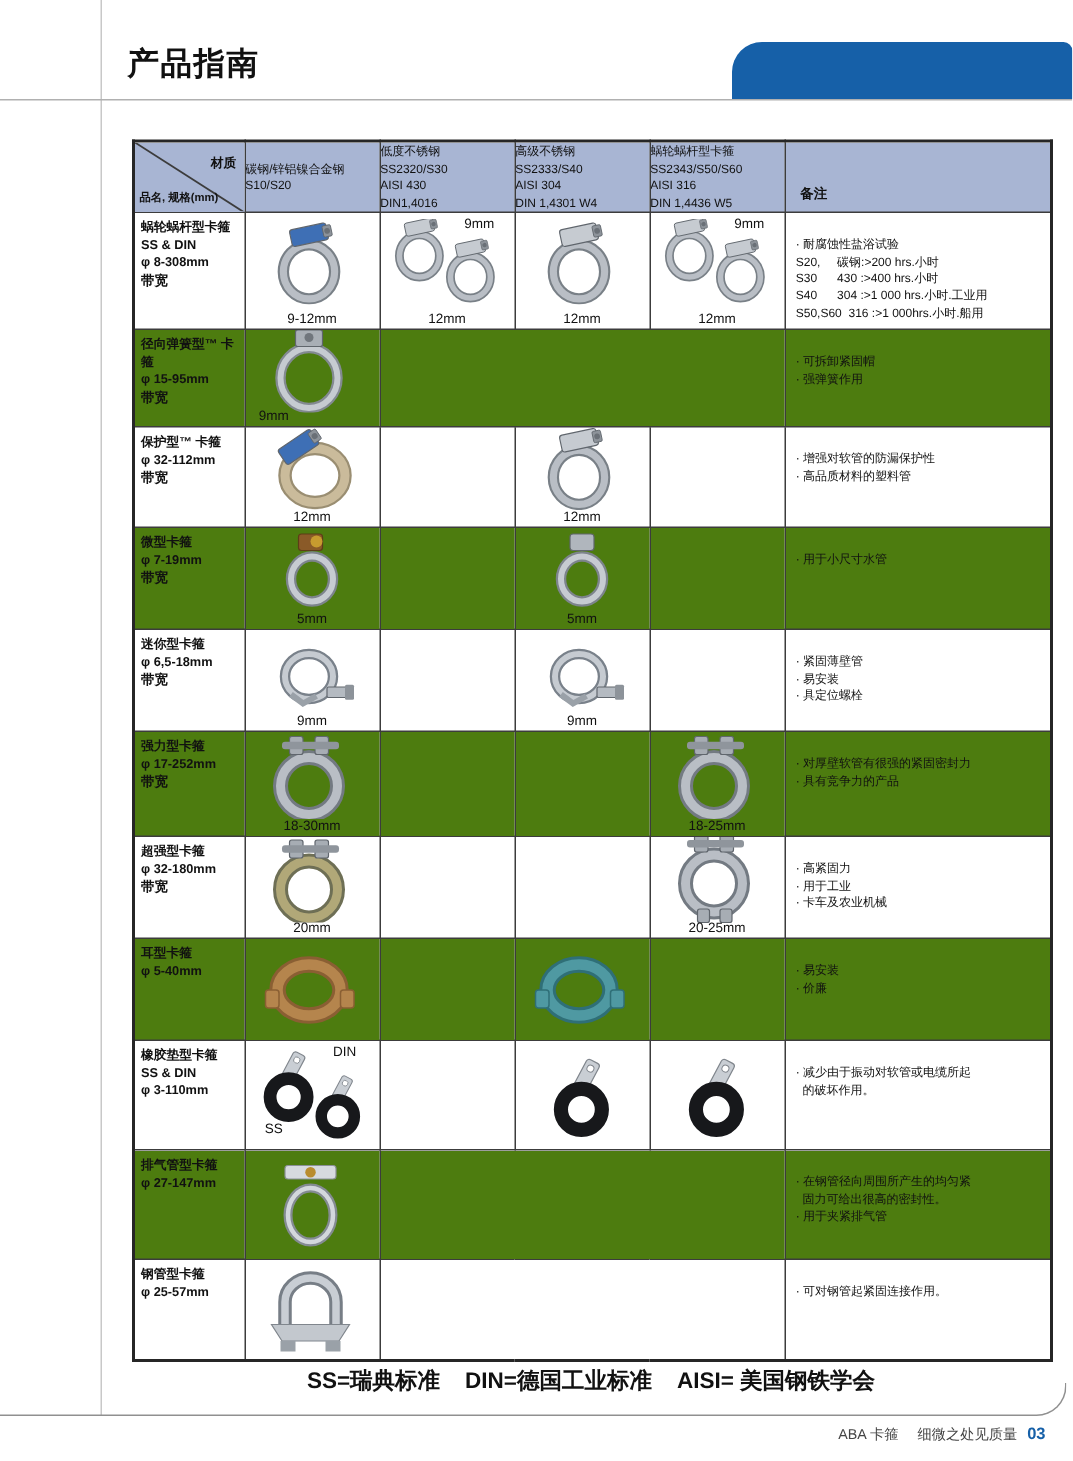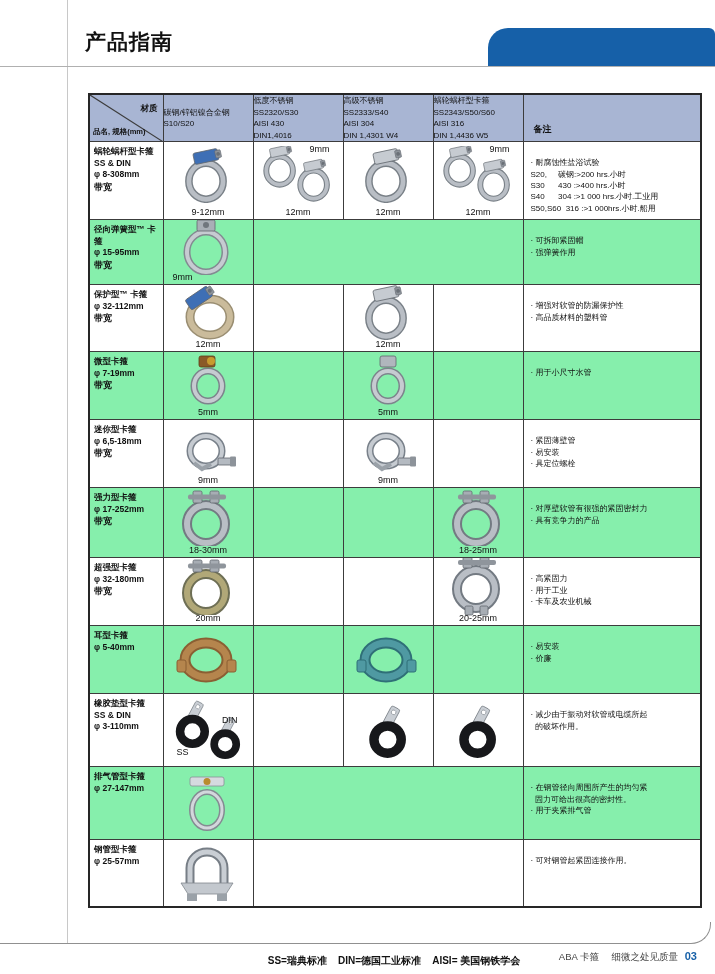--- a/index.html
+++ b/index.html
@@ -7,44 +7,44 @@
         font-family:"Liberation Sans","DejaVu Sans",sans-serif;color:#111;}
   .left-rule{position:absolute;left:67px;top:0;width:1px;height:944px;background:#c8c8c8;}
   .header-rule{position:absolute;left:0;top:66px;width:715px;height:1px;background:#b0b0b0;}
   .blue-tab{position:absolute;left:488px;top:28px;width:227px;height:38px;background:#1660a8;
             border-top-left-radius:20px;border-top-right-radius:6px;}
   .title{position:absolute;left:85px;top:28px;margin:0;font-size:21px;font-weight:bold;letter-spacing:1px;}
   table.product-table{position:absolute;left:88px;top:93px;width:612px;border-collapse:collapse;
         table-layout:fixed;border:2px solid #262626;}
   td{border:1px solid #3c3c3c;padding:0;vertical-align:top;overflow:hidden;}
   tr.hdr td{background:#a8b5d3;}
-  tr.shade td{background:#86efac;}
+  tr.shade td{background:#4d7c0f;}
   .col-hdr{font-size:8px;font-weight:normal;vertical-align:middle;line-height:1.45;}
   .remark-hdr{vertical-align:bottom;text-align:left;font-size:9px;font-weight:bold;padding:0 0 5px 10px;}
   .diag-cell{position:relative;text-align:center;}
   .diag-svg{position:absolute;left:0;top:0;width:100%;height:100%;}
   .diag-tr{position:absolute;top:8px;right:5px;font-size:8.5px;font-weight:bold;}
   .diag-bl{position:absolute;bottom:4px;left:3px;font-size:7.5px;font-weight:bold;}
   .name-cell{padding:4px 2px 3px 4px;}
   .name-wrap{display:flex;flex-direction:column;height:100%;box-sizing:border-box;}
   .nm{font-size:8.5px;font-weight:bold;line-height:1.35;}
   .bw{margin-top:auto;font-size:9px;font-weight:bold;padding-bottom:2px;}
   .img-cell{position:relative;}
   .imgwrap{position:absolute;left:2px;right:2px;top:2px;bottom:14px;display:flex;
            align-items:center;justify-content:center;}
   .imgwrap.noL{bottom:2px;}
   .lbl{font-size:9px;font-weight:normal;}
   .lbl.bot{position:absolute;bottom:2px;left:0;right:0;text-align:center;}
   .lbl.bot.left{text-align:left;padding-left:9px;}
   .lbl.top{position:absolute;top:2px;right:13px;}
   .lbl.ss{position:absolute;left:13px;bottom:9px;}
-  .lbl.din{position:absolute;right:15px;top:21px;}
+  .lbl.din{position:absolute;right:15px;top:2px;}
   .remark-cell{font-size:8px;line-height:1.42;padding:15px 3px 3px 7px;}
   .remark-cell div{white-space:pre;}
-  .footnote{position:absolute;left:88px;top:954px;width:612px;text-align:center;font-size:10px;
+  .footnote{position:absolute;left:88px;top:911px;width:612px;text-align:center;font-size:15px;
             font-weight:bold;white-space:pre;}
   .bottom-rule{position:absolute;left:0;top:922px;width:711px;height:22px;
                border-bottom:1.5px solid #909090;border-right:1.5px solid #909090;
                border-bottom-right-radius:20px;box-sizing:border-box;}
   .footer{position:absolute;right:18px;top:950px;font-size:9.5px;color:#444;}
   .footer .brand{margin-right:10px;}
   .footer .pagenum{font-weight:bold;color:#1660a8;font-size:11px;margin-left:4px;}
 </style>
 </head>
 <body>

